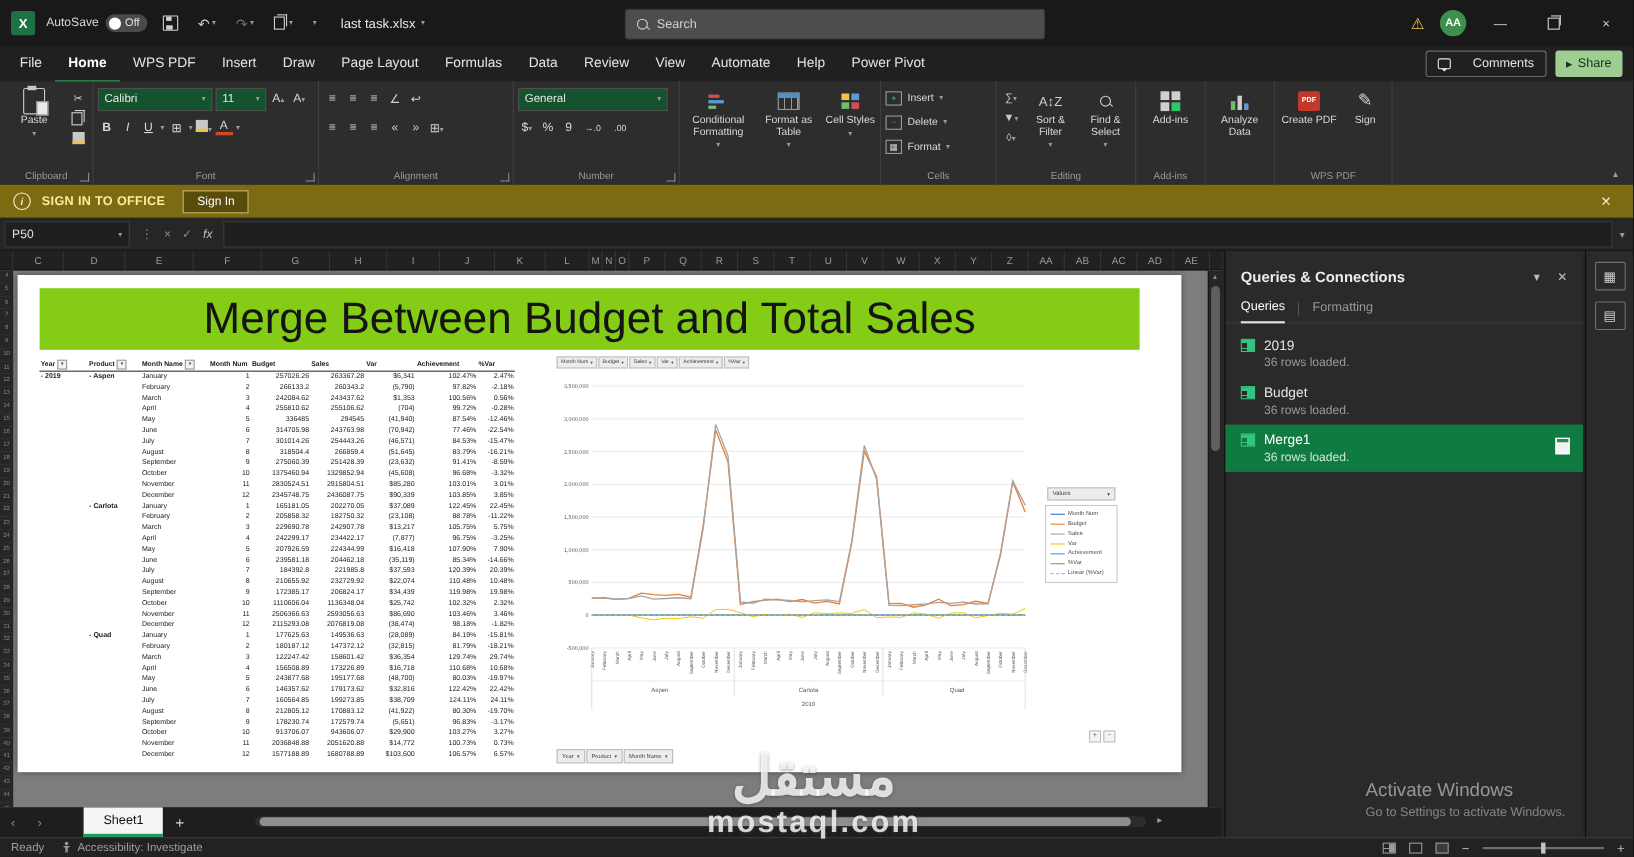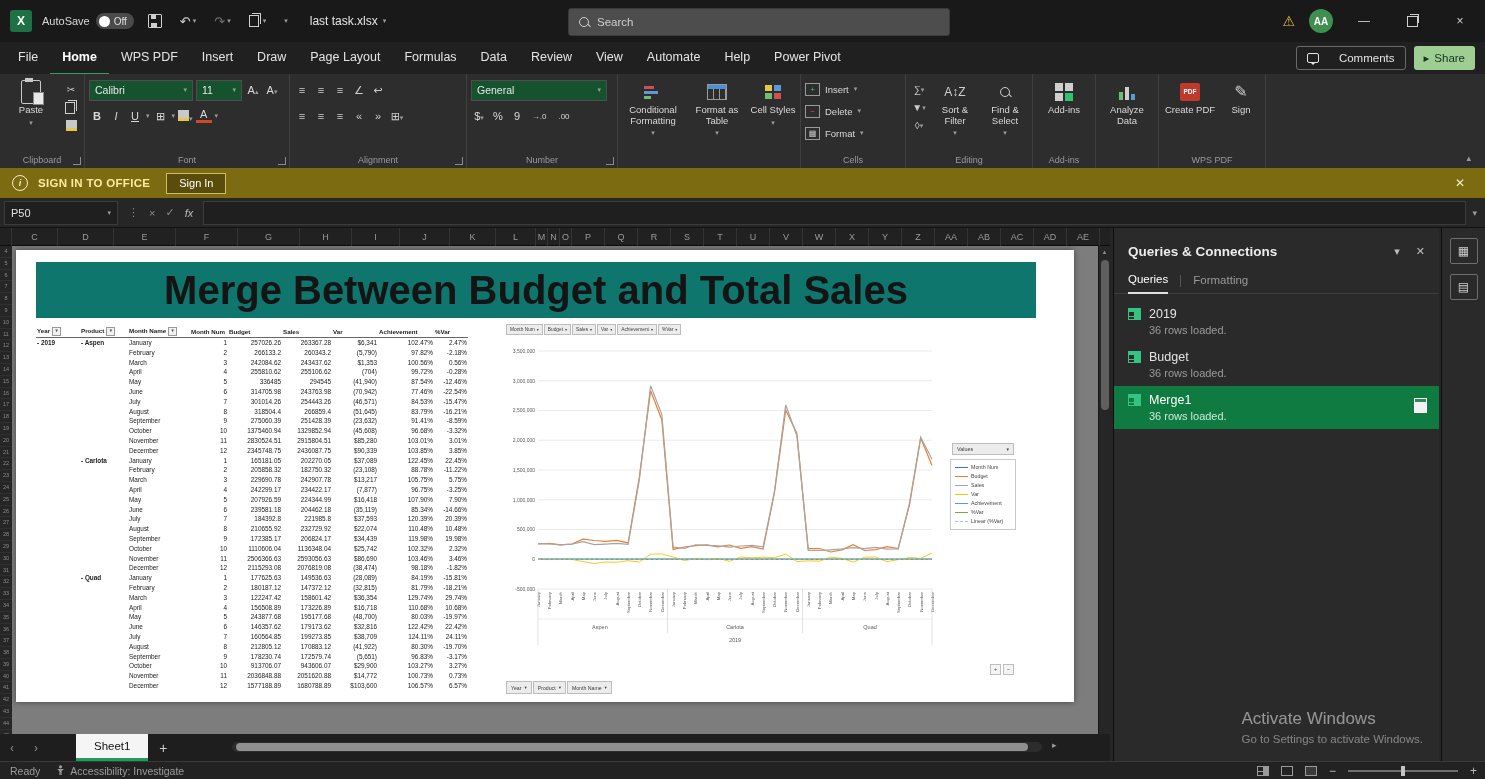--- a/index.html
+++ b/index.html
@@ -80,21 +80,21 @@
   .fxlabel{font-style:italic;color:#bdbdbd;}
   .finput{flex:1;height:22px;background:#1f1f1f;border:1px solid #3c3c3c;margin-right:6px;}
   .fexpand{color:#9a9a9a;font-size:9px;padding-right:8px;}
   
   .colheads{position:absolute;left:0;top:228px;width:1110px;height:18px;background:#212121;display:flex;border-bottom:1px solid #0c0c0c;box-sizing:border-box;}
   .chcell{height:18px;border-right:1px solid #343434;color:#9a9a9a;font-size:9px;display:flex;align-items:center;justify-content:center;box-sizing:border-box;overflow:hidden;flex:0 0 auto;}
   .canvas{position:absolute;left:0;top:246px;width:1110px;height:488px;background:#7d7d7d;overflow:hidden;}
   .rownums{position:absolute;left:0;top:0;width:12px;height:488px;background:#262626;display:flex;flex-direction:column;}
   .rncell{flex:0 0 10.84px;color:#8a8a8a;font-size:5.5px;text-align:center;line-height:10.8px;border-bottom:1px solid #303030;box-sizing:border-box;}
   .sheet{position:absolute;left:16px;top:4px;width:1058px;height:452px;background:#fff;box-shadow:0 0 6px rgba(0,0,0,.45);}
-  .sheet-title-band{position:absolute;left:20px;top:12px;width:1000px;height:56px;background:#0f766e;display:flex;align-items:center;justify-content:center;font-weight:bold;}
+  .sheet-title-band{position:absolute;left:20px;top:12px;width:1000px;height:56px;background:#84cc16;display:flex;align-items:center;justify-content:center;}
   .sheet-title{font-size:40px;color:#141414;white-space:nowrap;}
   
   .ptable{position:absolute;left:20px;top:76px;border-collapse:collapse;table-layout:fixed;font-size:6.4px;color:#1a1a1a;}
   .ptable th{font-weight:bold;text-align:left;border-bottom:1px solid #666;padding:0 1px;height:11px;white-space:nowrap;overflow:hidden;font-size:6.2px;}
   .ptable td{padding:0 1px;height:9.8px;line-height:9.8px;white-space:nowrap;overflow:hidden;}
   .ptable .num{text-align:right;}
   .ptable .grp{font-weight:bold;}
   .fbox{display:inline-block;width:7px;height:7px;border:1px solid #999;font-size:4.5px;line-height:6px;text-align:center;margin-left:2px;vertical-align:middle;color:#555;background:#f2f2f2;}
   
   .chart{position:absolute;left:488px;top:73px;width:514px;height:374px;background:#fff;}
@@ -1202,14 +1202,18 @@
       <span class="vico"></span>
       <span class="vico page"></span>
       <span class="zsign">−</span>
       <span class="zoomtrack">
           <span class="zoomthumb"></span>
         </span>
       <span class="zsign">+</span>
     </div>
   </div>
 
+  <div class="watermark">
+    <div class="w-ar">مستقل</div>
+    <div class="w-en">mostaql.com</div>
+  </div>
 
 </div>
 
 </body></html>

